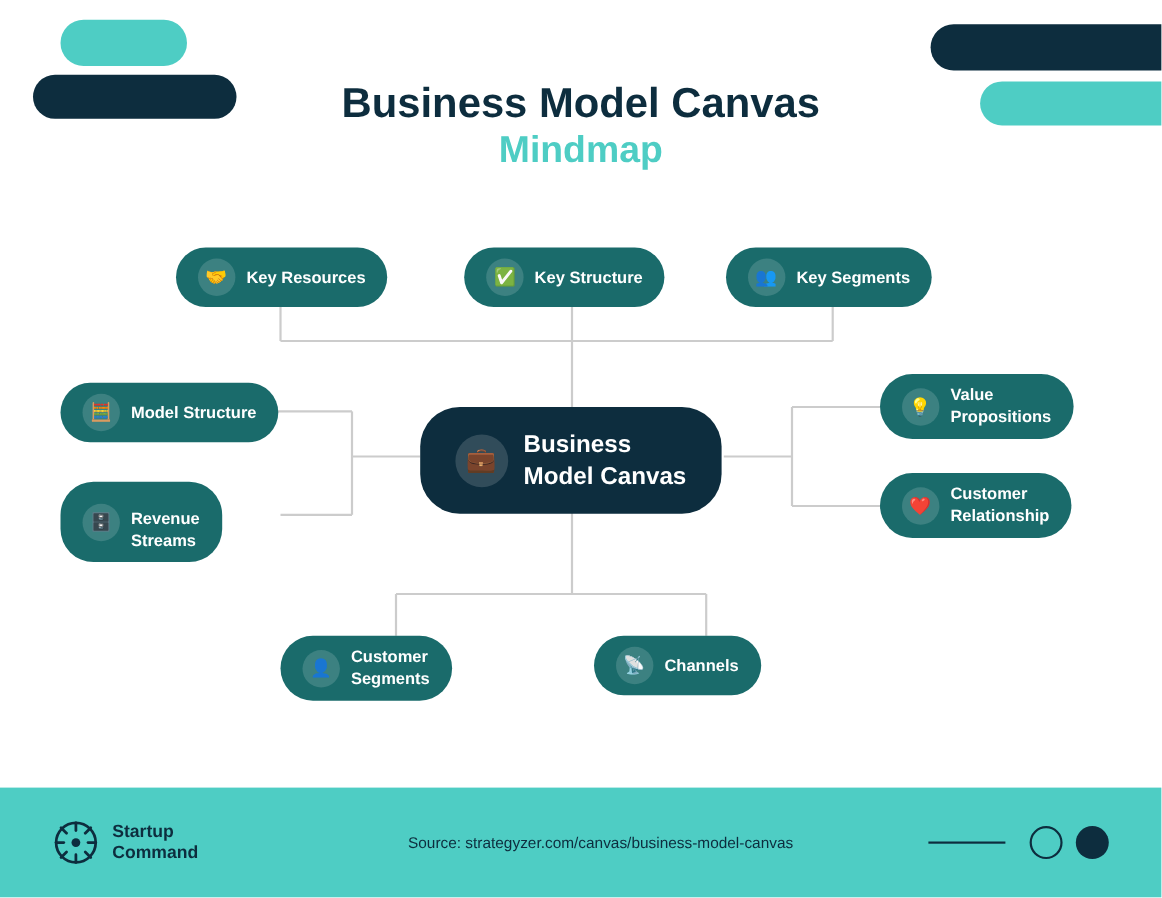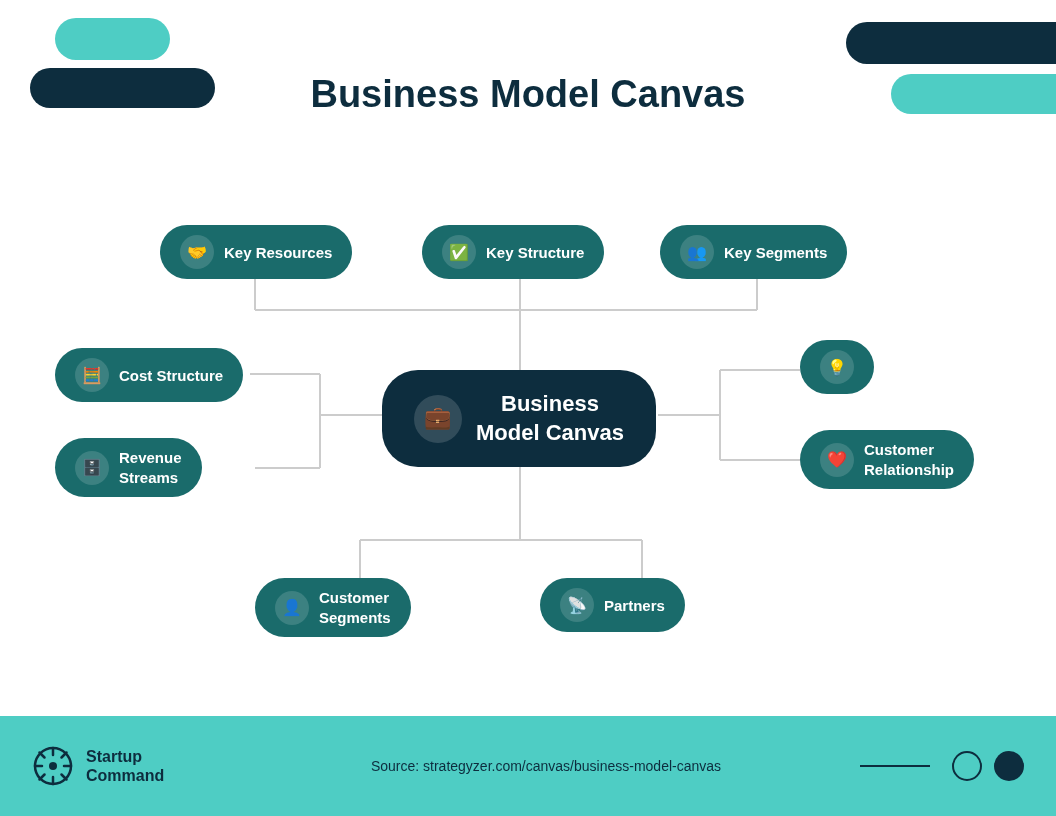--- a/index.html
+++ b/index.html
@@ -139,21 +139,21 @@
     
     .footer {
       position: absolute;
       bottom: 0;
       left: 0;
       right: 0;
       height: 100px;
       background: #4ecdc4;
       display: flex;
       align-items: center;
-      padding: 0 32px;
+      padding: 0 48px;
       gap: 0;
     }
     .footer-brand {
       display: flex;
       align-items: center;
       gap: 12px;
       min-width: 200px;
     }
     .footer-logo {
       width: 42px;
@@ -195,20 +195,21 @@
 </head>
 <body>
 
 <div class="deco-top-left-1"></div>
 <div class="deco-top-left-2"></div>
 <div class="deco-top-right-1"></div>
 <div class="deco-top-right-2"></div>
 
 <div class="header">
   <div class="header-title">Business Model Canvas</div>
+  <div class="header-subtitle">Mindmap</div>
 </div>
 
 <div class="canvas-area">
 
   <svg class="connector-svg">
 
     <line x1="255" y1="140" x2="757" y2="140" stroke="#ccc" stroke-width="2"></line>
 
     <line x1="255" y1="107" x2="255" y2="140" stroke="#ccc" stroke-width="2"></line>
     <line x1="520" y1="107" x2="520" y2="140" stroke="#ccc" stroke-width="2"></line>
@@ -230,65 +231,66 @@
 
     <line x1="360" y1="370" x2="642" y2="370" stroke="#ccc" stroke-width="2"></line>
     <line x1="360" y1="370" x2="360" y2="408" stroke="#ccc" stroke-width="2"></line>
     <line x1="642" y1="370" x2="642" y2="408" stroke="#ccc" stroke-width="2"></line>
 
     <line x1="520" y1="290" x2="520" y2="370" stroke="#ccc" stroke-width="2"></line>
   </svg>
 
   <div class="node-center" style="left:382px; top:200px;">
     <div class="node-icon">💼</div>
-    <div style="line-height:1.3; font-size:22px; font-weight:700;text-align:center;">Business<br>Model Canvas</div>
+    <div style="line-height:1.3; font-size:22px; font-weight:700;">Business<br>Model Canvas</div>
   </div>
 
   <div class="node" style="left:160px; top:55px;">
     <div class="node-icon">🤝</div>
     <span>Key Resources</span>
   </div>
 
   <div class="node" style="left:422px; top:55px;">
     <div class="node-icon">✅</div>
     <span>Key Structure</span>
   </div>
 
   <div class="node" style="left:660px; top:55px;">
     <div class="node-icon">👥</div>
     <span>Key Segments</span>
   </div>
 
   <div class="node" style="left:55px; top:178px;">
     <div class="node-icon">🧮</div>
-    <span>Cost Structure</span>
+    <span>Model Structure</span>
   </div>
 
   <div class="node" style="left:55px; top:268px; white-space:normal; max-width:210px;">
     <div class="node-icon">🗄️</div>
-    <span style="line-height:1.3;">Revenue<br>Streams</span>
+    <span style="line-height:1.3;margin-top:14px;">Revenue<br>Streams</span>
   </div>
 
   <div class="node" style="left:800px; top:170px; white-space:normal; max-width:210px;">
     <div class="node-icon">💡</div>
+    <span style="line-height:1.3;">Value<br>Propositions</span>
   </div>
 
   <div class="node" style="left:800px; top:260px; white-space:normal; max-width:210px;">
     <div class="node-icon">❤️</div>
     <span style="line-height:1.3;">Customer<br>Relationship</span>
   </div>
 
   <div class="node" style="left:255px; top:408px; white-space:normal; max-width:215px;">
     <div class="node-icon">👤</div>
     <span style="line-height:1.3;">Customer<br>Segments</span>
   </div>
 
   <div class="node" style="left:540px; top:408px;">
     <div class="node-icon">📡</div>
-    <span>Partners</span>
+    <span>Channels</span>
   </div>
 
 </div>
 
 <div class="footer">
   <div class="footer-brand">
 
     <svg class="footer-logo" viewBox="0 0 42 42" fill="none" xmlns="http://www.w3.org/2000/svg">
       <circle cx="21" cy="21" r="18" stroke="#0d2d3e" stroke-width="2.5" fill="none"></circle>
       <circle cx="21" cy="21" r="4" fill="#0d2d3e"></circle>

